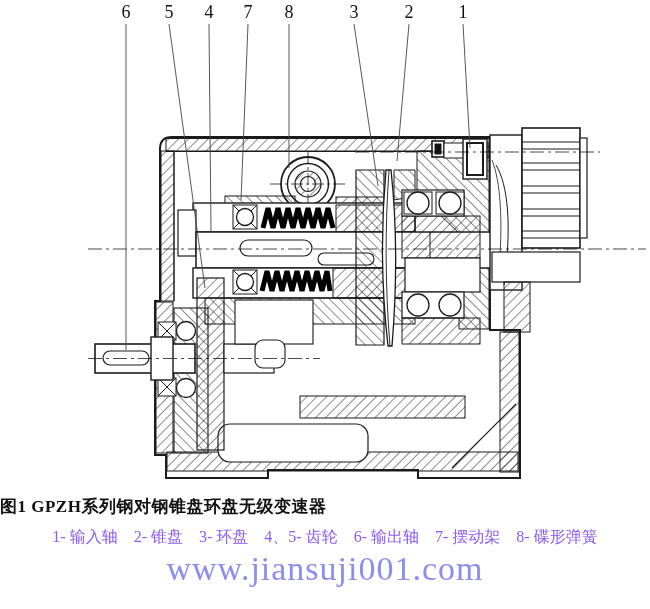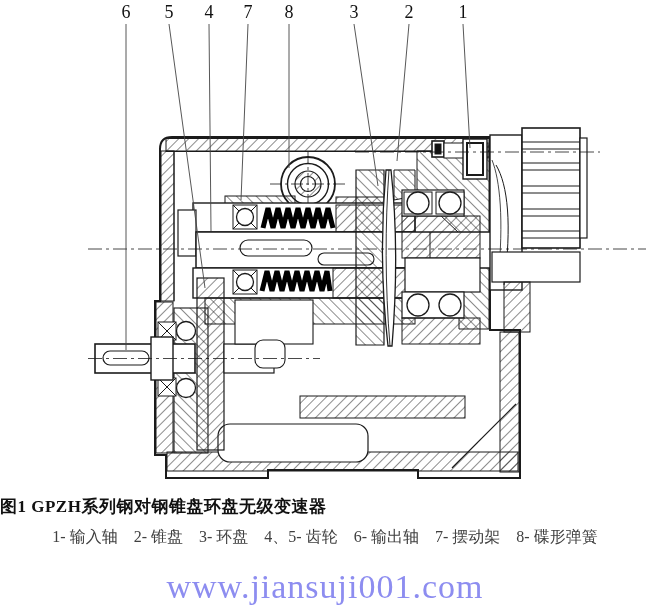--- a/index.html
+++ b/index.html
@@ -5,27 +5,27 @@
   html,body{margin:0;padding:0;background:#ffffff;}
   body{width:650px;height:609px;overflow:hidden;font-family:"Liberation Serif",serif;}
   .page{width:650px;height:609px;background:#fff;position:relative;}
   .fig{display:block;}
   .caption{
     text-align:left;font-weight:bold;font-size:17px;line-height:22px;
     color:#111;margin-top:4px;letter-spacing:.5px;
     font-family:"Liberation Serif",serif;
   }
   .legend{
-    text-align:center;font-size:16px;line-height:21px;color:#404040;
+    text-align:center;font-size:16px;line-height:21px;color:#8b5cf6;
     margin-top:8px;white-space:nowrap;
     font-family:"Liberation Serif",serif;
   }
   .legend span.entry{margin:0 8px;}
   .watermark{
-    text-align:center;font-size:34px;line-height:40px;margin-top:20px;
+    text-align:center;font-size:34px;line-height:40px;margin-top:2px;
     font-family:"Liberation Serif",serif;
     letter-spacing:1px;
   }
 </style>
 </head>
 <body>
 
 <div class="page">
 
 <svg class="fig" width="650" height="492" viewBox="0 0 650 492" stroke-linecap="butt" stroke-linejoin="miter">

